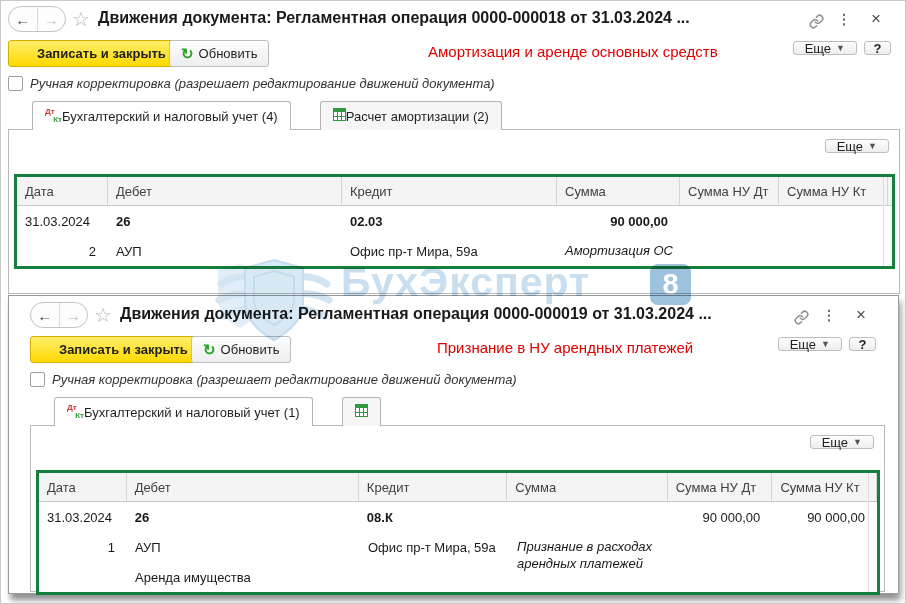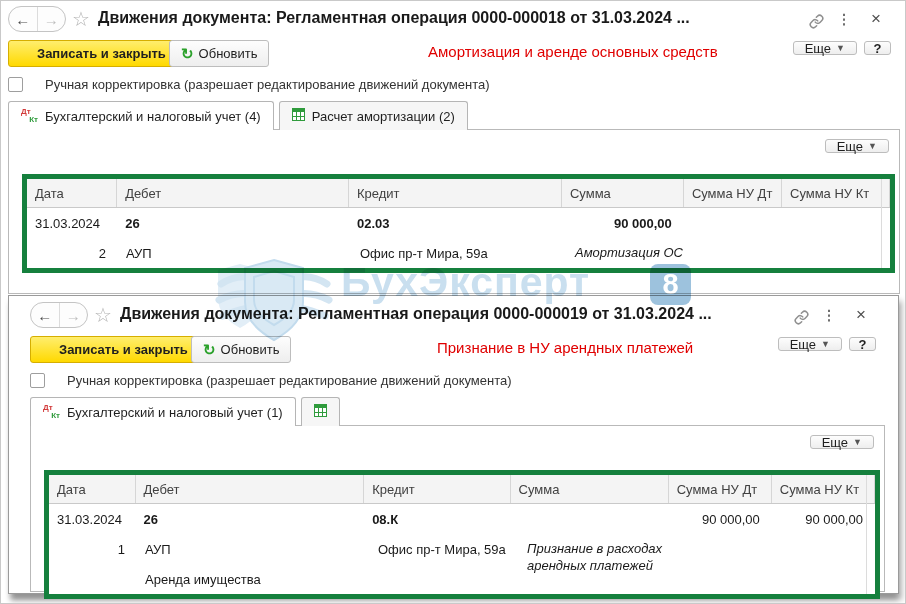--- a/index.html
+++ b/index.html
@@ -39,40 +39,40 @@
        background:linear-gradient(#ffee6e,#ffd900);border-color:#d6ae00;padding-left:28px;}
   .btn-refresh{position:absolute;left:168px;top:0;height:27px;}
   .refresh-glyph{color:#2ba12b;font-weight:bold;font-size:15px;line-height:1;}
   .note{position:absolute;top:3px;font-size:15px;color:#e00000;white-space:nowrap;}
   #w0 .note{left:427px;} #w1 .note{left:414px;}
   .btn-more{position:absolute;right:48px;top:1px;}
   .btn-help{position:absolute;right:14px;top:1px;width:27px;justify-content:center;padding:0;font-weight:bold;}
   .drop{font-size:9px;color:#555;}
 
   
-  .chkrow{position:absolute;left:7px;top:73px;display:flex;align-items:center;gap:22px;height:16px;}
+  .chkrow{position:absolute;left:7px;top:73px;display:flex;align-items:flex-start;gap:7px;height:16px;font-style:italic;}
   .chk{width:13px;height:13px;background:#fff;border:1px solid #9e9e9e;border-radius:2px;cursor:pointer;}
   .chklabel{font-size:13px;color:#333;}
 
   
   .tabs{position:absolute;left:7px;top:98px;height:29px;display:flex;gap:5px;z-index:3;}
-  .tab{display:flex;align-items:center;gap:7px;padding:0 12px;font-size:13px;color:#1f1f1f;
+  .tab{display:flex;align-items:center;padding:0 12px;font-size:13px;color:#1f1f1f;
        border:1px solid #b5b5b5;border-bottom:none;border-radius:3px 3px 0 0;background:#f6f6f6;
-       cursor:pointer;position:relative;}
+       cursor:pointer;position:relative;margin-left:24px;}
   .tab.active{background:#fff;}
   .tab.active::after{content:'';position:absolute;left:0;right:0;bottom:-1px;height:2px;background:#fff;}
   .dtkt-icon{width:17px;height:16px;position:relative;font-weight:bold;flex:0 0 17px;}
   .dtkt-icon .dt{position:absolute;left:0;top:0;font-size:8px;color:#d23b3b;line-height:1;}
   .dtkt-icon .kt{position:absolute;right:0;bottom:0;font-size:8px;color:#2f9b3c;line-height:1;}
 
   
   .panel{position:absolute;left:7px;right:5px;top:126px;bottom:1px;border:1px solid #b9b9b9;background:#fff;}
   #w1 .panel{bottom:0;}
   .panel-more{position:absolute;top:9px;right:10px;}
-  .grid{position:absolute;left:13px;right:4px;top:44px;border:5px solid #15803d;background:#fff;}
+  .grid{position:absolute;left:5px;right:4px;top:44px;border:3px solid #15803d;background:#fff;}
   .vline{position:absolute;top:0;bottom:0;right:8px;width:1px;background:#dcdcdc;}
   .ghead{display:flex;height:28px;background:#f4f4f4;border-bottom:1px solid #c9c9c9;}
   .ghead .c{display:flex;align-items:center;height:100%;padding-left:8px;box-sizing:border-box;
             font-size:13px;color:#414141;border-right:1px solid #d6d6d6;white-space:nowrap;}
   .grow{display:flex;height:30px;align-items:center;font-size:13px;color:#1a1a1a;}
   .grow .c{padding-left:8px;box-sizing:border-box;display:flex;align-items:center;height:100%;white-space:nowrap;}
   .c.right{justify-content:flex-end;padding-right:12px;padding-left:0;}
   .c.bold{font-weight:bold;}
   .c.comment{font-style:italic;align-items:flex-start;padding-top:6px;line-height:17px;
              white-space:normal;overflow:visible;}

